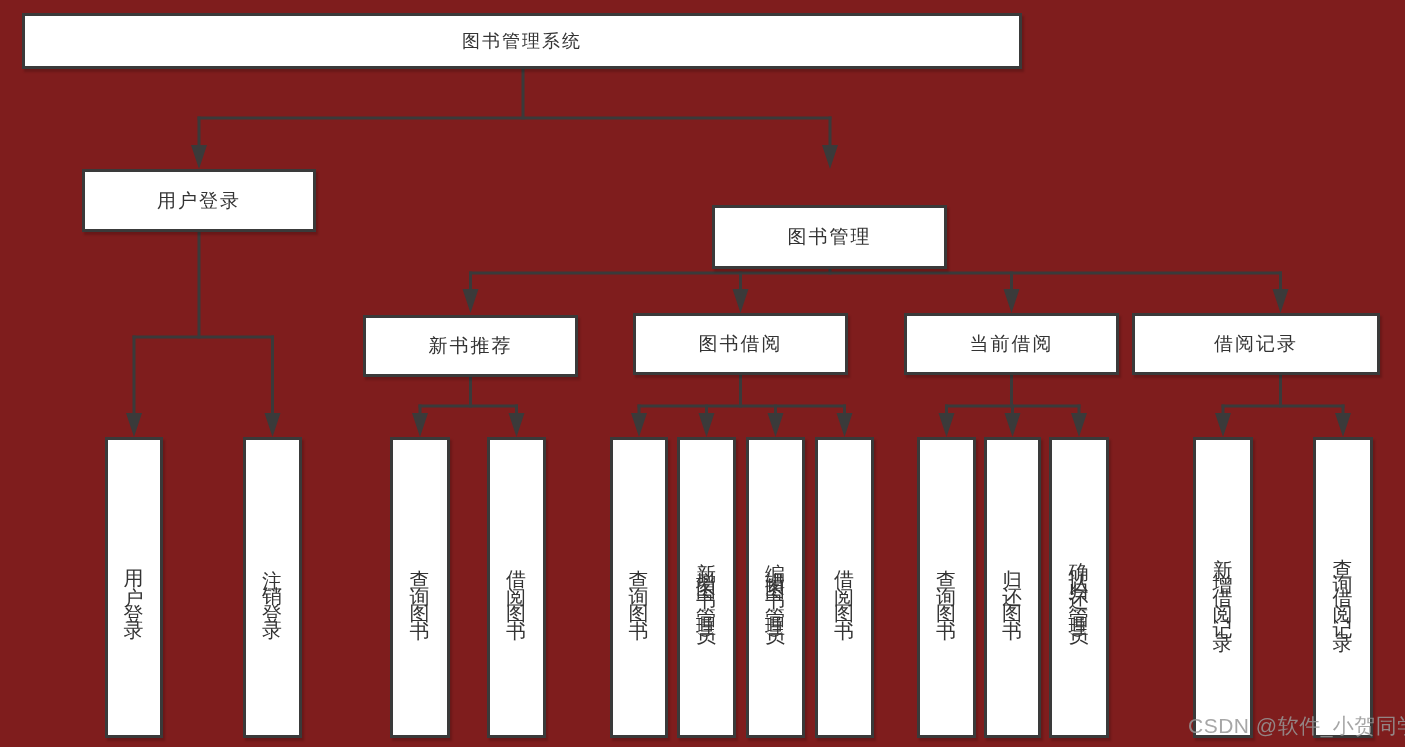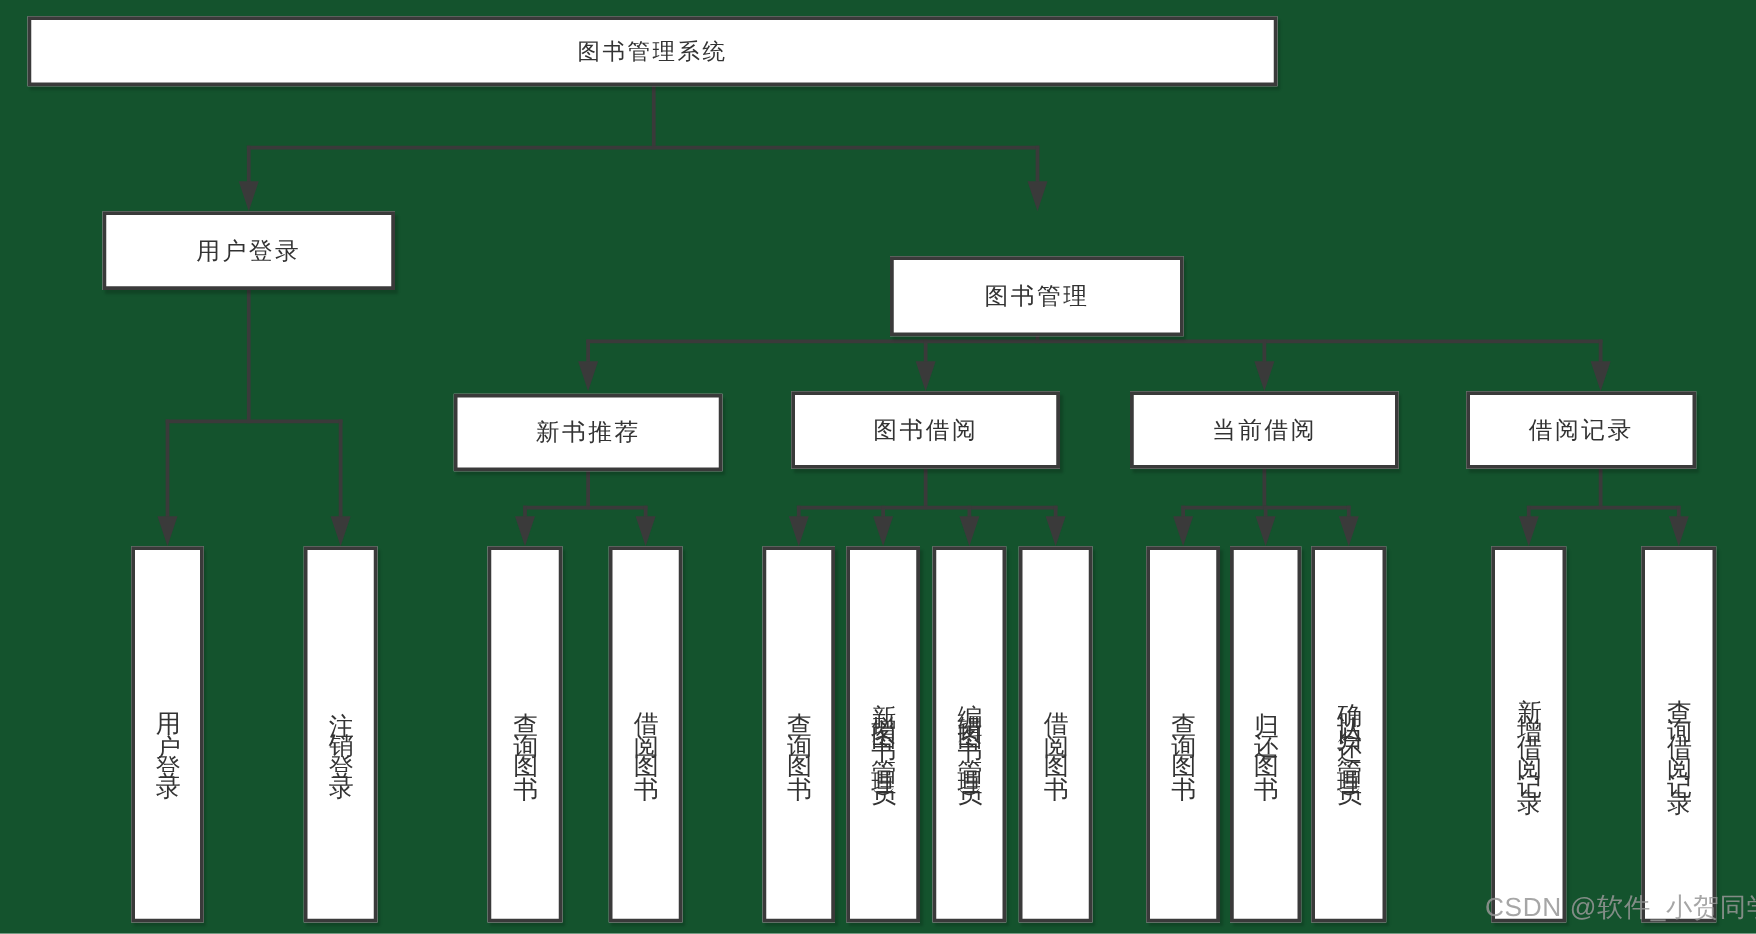--- a/index.html
+++ b/index.html
@@ -5,21 +5,21 @@
   html, body {
     margin: 0;
     padding: 0;
     background: #ffffff;
     font-family: "Liberation Sans", sans-serif;
   }
   .canvas {
     position: relative;
     width: 1405px;
     height: 747px;
-    background: #14532d;
+    background: #7f1d1d;
     overflow: hidden;
   }
   .connectors {
     position: absolute;
     left: 0;
     top: 0;
     width: 1405px;
     height: 747px;
     pointer-events: none;
   }
@@ -140,21 +140,21 @@
 
   <div class="box" style="left:363px; top:315px; width:215px; height:62px;">
     <span>新书推荐</span>
   </div>
   <div class="box" style="left:633px; top:313px; width:215px; height:62px;">
     <span>图书借阅</span>
   </div>
   <div class="box" style="left:904px; top:313px; width:215px; height:62px;">
     <span>当前借阅</span>
   </div>
-  <div class="box" style="left:1173px; top:313px; width:184px; height:62px;text-align:right;">
+  <div class="box" style="left:1132px; top:313px; width:248px; height:62px;text-align:right;">
     <span>借阅记录</span>
   </div>
 
   <div class="box leaf" style="left:105px; top:437px; width:58px; height:301px;">
     <span class="ls4">用户登录</span>
   </div>
   <div class="box leaf" style="left:243px; top:437px; width:59px; height:301px;">
     <span class="ls4">注销登录</span>
   </div>
 

